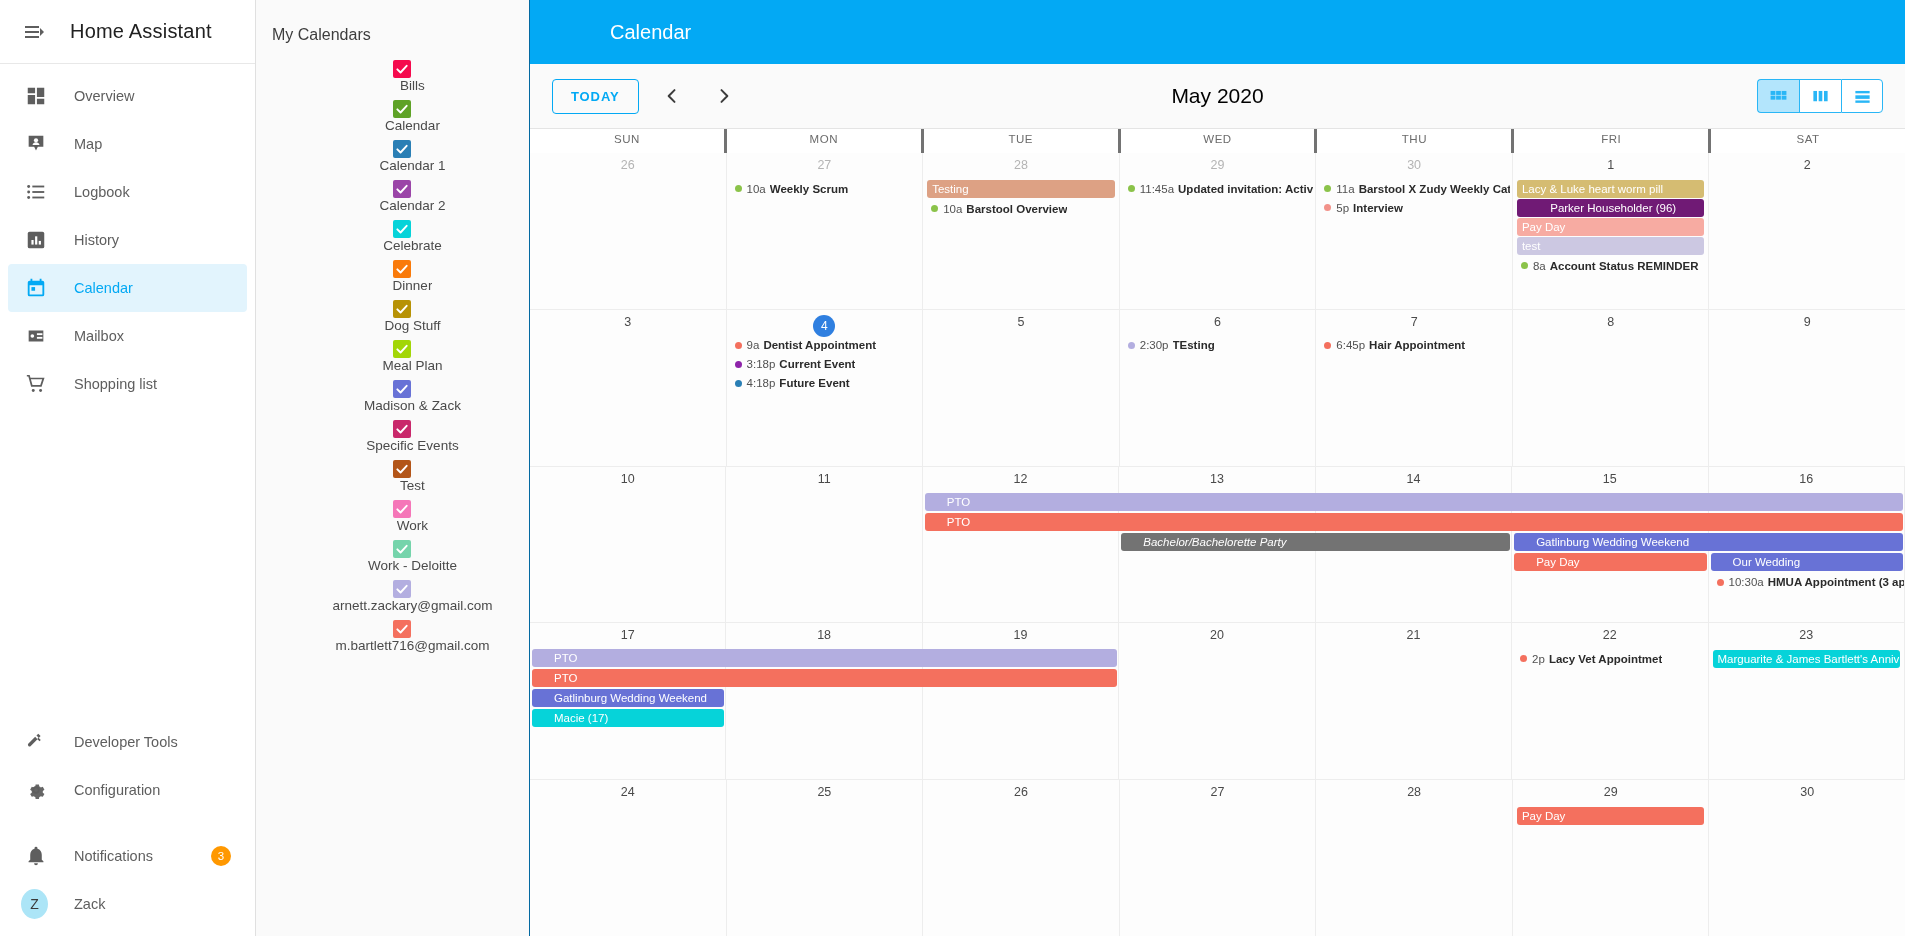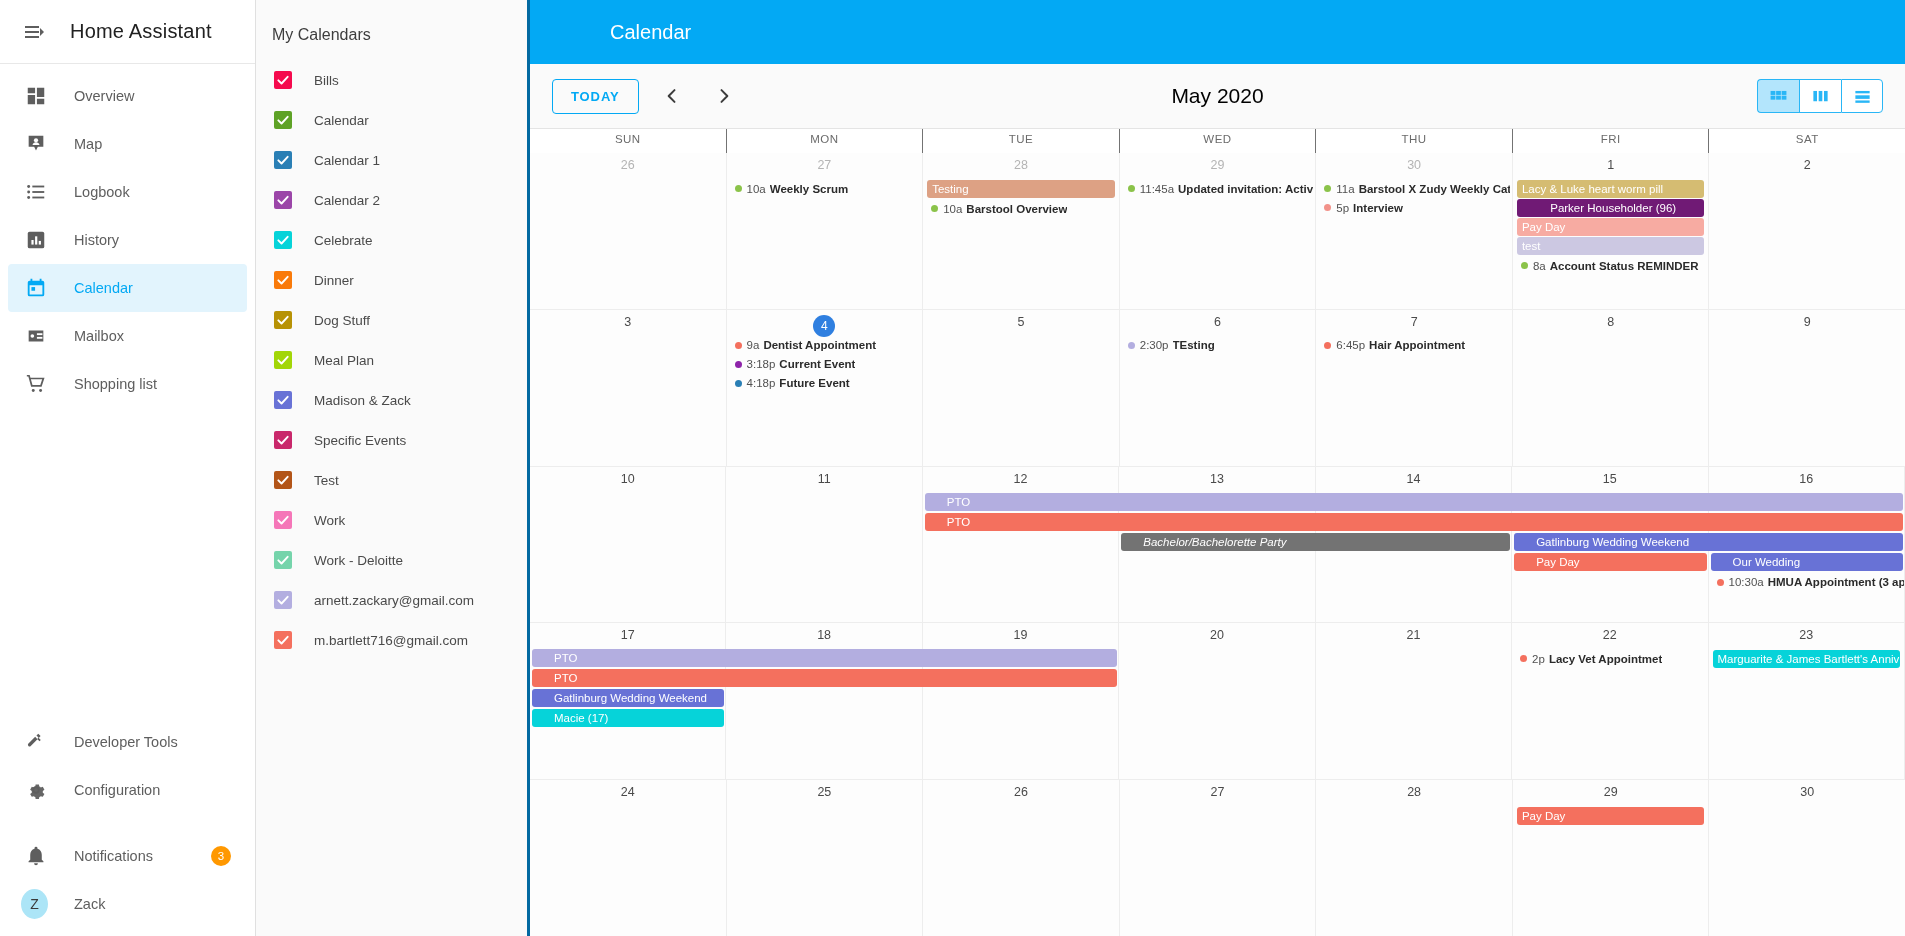--- a/index.html
+++ b/index.html
@@ -41,24 +41,24 @@
   }
   .avatar {
     width: 30px; height: 30px; border-radius: 50%; background: #ace5f7;
     display: flex; align-items: center; justify-content: center;
     font-size: 14px; color: #3a3a3a; margin-left: -3px;
   }
 
   
   .calpane {
     width: 274px; min-width: 274px; background: #fafafa;
-    border-right: 3px solid #0369a1; padding: 26px 0 0 0; height: 936px;
+    border-right: 1px solid #0369a1; padding: 26px 0 0 0; height: 936px;
   }
   .calpane h2 { font-size: 16px; font-weight: 400; color: #3d3d3d; padding: 0 0 16px 16px; }
-  .cal-row { display: flex; align-items: center; height: 40px; padding: 0 0 0 18px; cursor: pointer; }
+  .cal-row { display: flex; align-items: center; height: 40px; padding: 0 0 0 18px; cursor: pointer; flex-direction: column; }
   .cbox {
     width: 18px; height: 18px; border-radius: 2px; flex: 0 0 18px;
     display: flex; align-items: center; justify-content: center; position: relative;
   }
   .cbox svg { display:block; }
   .cal-name { margin-left: 22px; font-size: 13.5px; color: #4a4a4a; white-space: nowrap; overflow: hidden; }
 
   
   .main { flex: 1 1 auto; display: flex; flex-direction: column; height: 936px; min-width: 0; }
   .topbar {
@@ -93,21 +93,21 @@
   }
   .vbtn:first-child { border-radius: 4px 0 0 4px; }
   .vbtn:last-child { border-radius: 0 4px 4px 0; border-right-width: 1px; }
   .vbtn.on { background: #b3e5fc; }
 
   
   .grid { flex: 1 1 auto; display: flex; flex-direction: column; border-top: 1px solid #e4e4e4; min-height:0;}
   .dow-row { display: flex; height: 24px; flex: 0 0 24px; }
   .dow {
     flex: 1 1 0; text-align: center; font-size: 11.5px; color: #6b6b6b;
-    letter-spacing: .5px; border-right: 1px solid #737373; padding-top: 4px;
+    letter-spacing: .5px; border-right: 3px solid #737373; padding-top: 4px;
   }
   .dow:last-child { border-right: none; }
 
   .weeks { flex: 1 1 auto; display: flex; flex-direction: column; min-height:0; }
   .week { flex: 1 1 0; display: flex; position: relative; border-top: 1px solid #ededed; min-height:0; }
   .week:first-child { border-top: none; }
   .day {
     flex: 1 1 0; border-right: 1px solid #ededed; position: relative;
     background: #fdfdfd; min-width: 0;
   }

